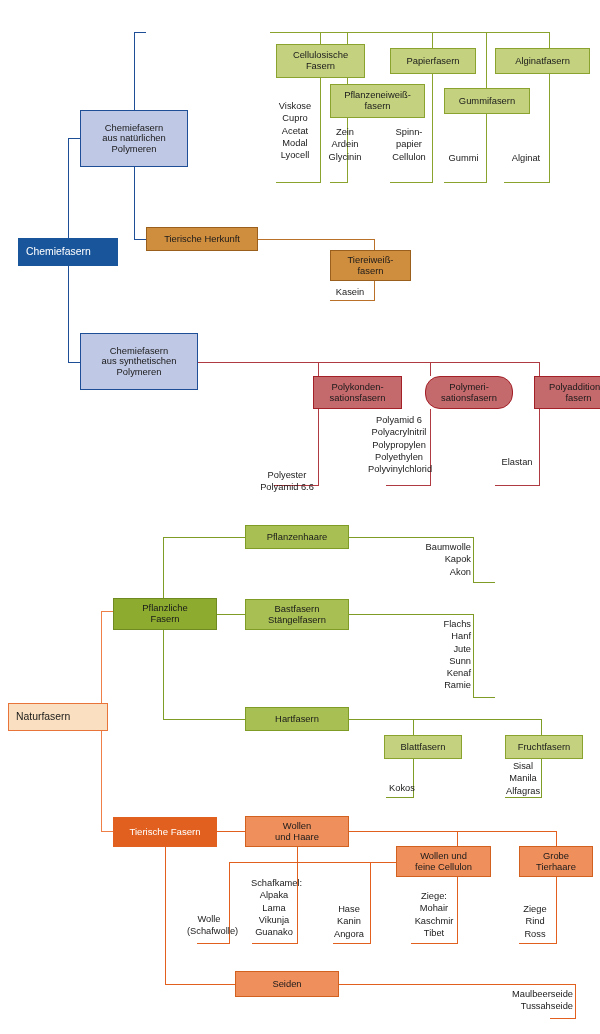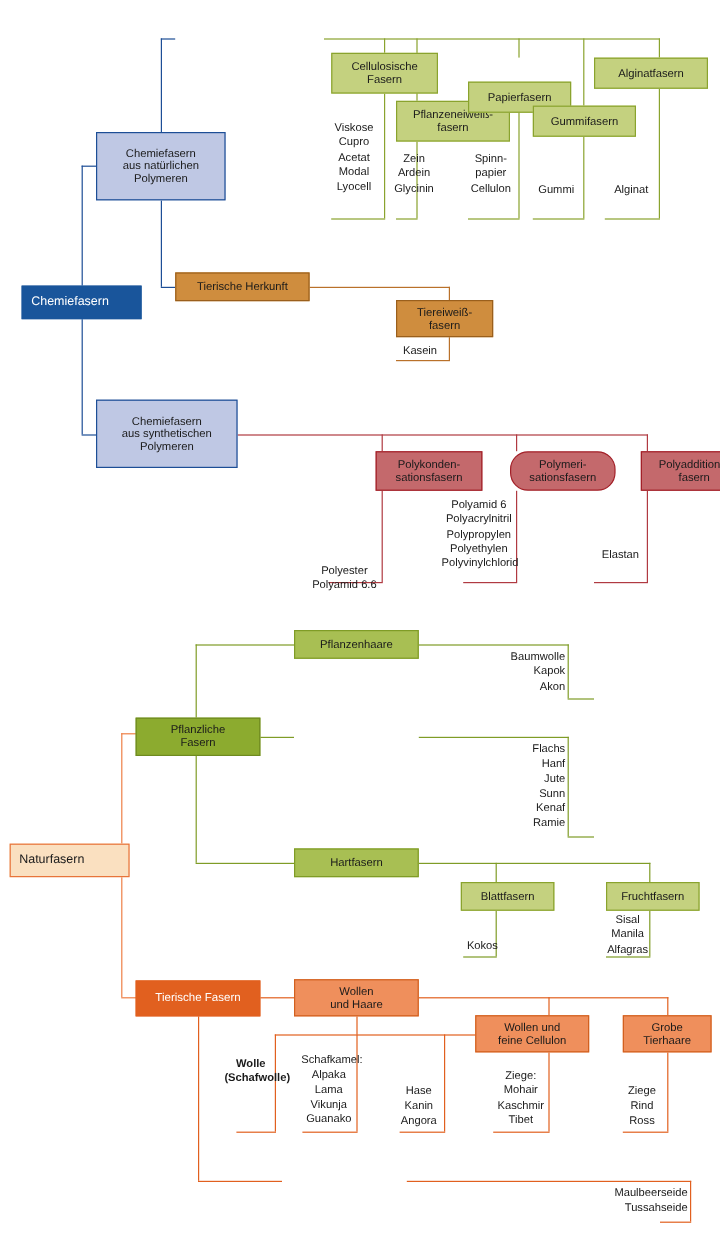--- a/index.html
+++ b/index.html
@@ -156,21 +156,21 @@
   <div class="ln v c-green" style="left:320px; top:32px; height:12px;"></div>
   <div class="ln v c-green" style="left:347px; top:32px; height:52px;"></div>
   <div class="ln v c-green" style="left:432px; top:32px; height:16px;"></div>
   <div class="ln v c-green" style="left:486px; top:32px; height:56px;"></div>
   <div class="ln v c-green" style="left:549px; top:32px; height:16px;"></div>
 
   <div class="node n-green" style="left:276px; top:44px; width:89px; height:34px;">Cellulosische
 Fasern</div>
   <div class="node n-green" style="left:330px; top:84px; width:95px; height:34px;">Pflanzeneiweiß-
 fasern</div>
-  <div class="node n-green" style="left:390px; top:48px; width:86px; height:26px;margin-top:20px;">Papierfasern</div>
+  <div class="node n-green" style="left:390px; top:48px; width:86px; height:26px;">Papierfasern</div>
   <div class="node n-green" style="left:444px; top:88px; width:86px; height:26px;">Gummifasern</div>
   <div class="node n-green" style="left:495px; top:48px; width:95px; height:26px;">Alginatfasern</div>
 
   <div class="ln v c-green" style="left:320px; top:78px; height:104px;"></div>
   <div class="ln h c-green" style="left:276px; top:182px; width:45px;"></div>
 
   <div class="ln v c-green" style="left:347px; top:118px; height:64px;"></div>
   <div class="ln h c-green" style="left:330px; top:182px; width:18px;"></div>
 
   <div class="ln v c-green" style="left:432px; top:74px; height:108px;"></div>
@@ -251,20 +251,22 @@
   <div class="node n-green-dark" style="left:113px; top:598px; width:104px; height:32px;">Pflanzliche
 Fasern</div>
 
   <div class="ln v c-greend" style="left:163px; top:537px; height:61px;"></div>
   <div class="ln h c-greend" style="left:163px; top:537px; width:82px;"></div>
   <div class="ln v c-greend" style="left:163px; top:630px; height:89px;"></div>
   <div class="ln h c-greend" style="left:163px; top:719px; width:82px;"></div>
   <div class="ln h c-greend" style="left:217px; top:614px; width:28px;"></div>
 
   <div class="node n-green-mid" style="left:245px; top:525px; width:104px; height:24px;">Pflanzenhaare</div>
+  <div class="node n-green-mid" style="left:245px; top:599px; width:104px; height:31px;">Bastfasern
+Stängelfasern</div>
   <div class="node n-green-mid" style="left:245px; top:707px; width:104px; height:24px;">Hartfasern</div>
 
   <div class="ln h c-greend" style="left:349px; top:537px; width:125px;"></div>
   <div class="ln v c-greend" style="left:473px; top:537px; height:45px;"></div>
   <div class="ln h c-greend" style="left:473px; top:582px; width:22px;"></div>
   <div class="leaf right" style="left:403px; top:541px; width:68px;">Baumwolle
 Kapok
 Akon</div>
 
   <div class="ln h c-greend" style="left:349px; top:614px; width:125px;"></div>
@@ -311,21 +313,21 @@
   <div class="node n-orange" style="left:396px; top:846px; width:95px; height:31px;">Wollen und
 feine Cellulon</div>
   <div class="node n-orange" style="left:519px; top:846px; width:74px; height:31px;">Grobe
 Tierhaare</div>
 
   <div class="ln v c-orange" style="left:297px; top:847px; height:15px;"></div>
   <div class="ln h c-orange" style="left:229px; top:862px; width:228px;"></div>
 
   <div class="ln v c-orange" style="left:229px; top:862px; height:81px;"></div>
   <div class="ln h c-orange" style="left:197px; top:943px; width:33px;"></div>
-  <div class="leaf" style="left:187px; top:880px; width:44px;font-weight:bold;">Wolle
+  <div class="leaf" style="left:187px; top:913px; width:44px;">Wolle
 (Schafwolle)</div>
 
   <div class="ln v c-orange" style="left:297px; top:862px; height:81px;"></div>
   <div class="ln h c-orange" style="left:252px; top:943px; width:46px;"></div>
   <div class="leaf" style="left:251px; top:877px; width:46px;">Schafkamel:
 Alpaka
 Lama
 Vikunja
 Guanako</div>
 
@@ -341,20 +343,21 @@
 Mohair
 Kaschmir
 Tibet</div>
 
   <div class="ln v c-orange" style="left:556px; top:877px; height:66px;"></div>
   <div class="ln h c-orange" style="left:519px; top:943px; width:38px;"></div>
   <div class="leaf" style="left:513px; top:903px; width:44px;">Ziege
 Rind
 Ross</div>
 
+  <div class="node n-orange" style="left:235px; top:971px; width:104px; height:26px;">Seiden</div>
 
   <div class="ln h c-orange" style="left:339px; top:984px; width:237px;"></div>
   <div class="ln v c-orange" style="left:575px; top:984px; height:34px;"></div>
   <div class="ln h c-orange" style="left:550px; top:1018px; width:26px;"></div>
   <div class="leaf right" style="left:480px; top:988px; width:93px;">Maulbeerseide
 Tussahseide</div>
 
 </div>
 
 </body></html>

